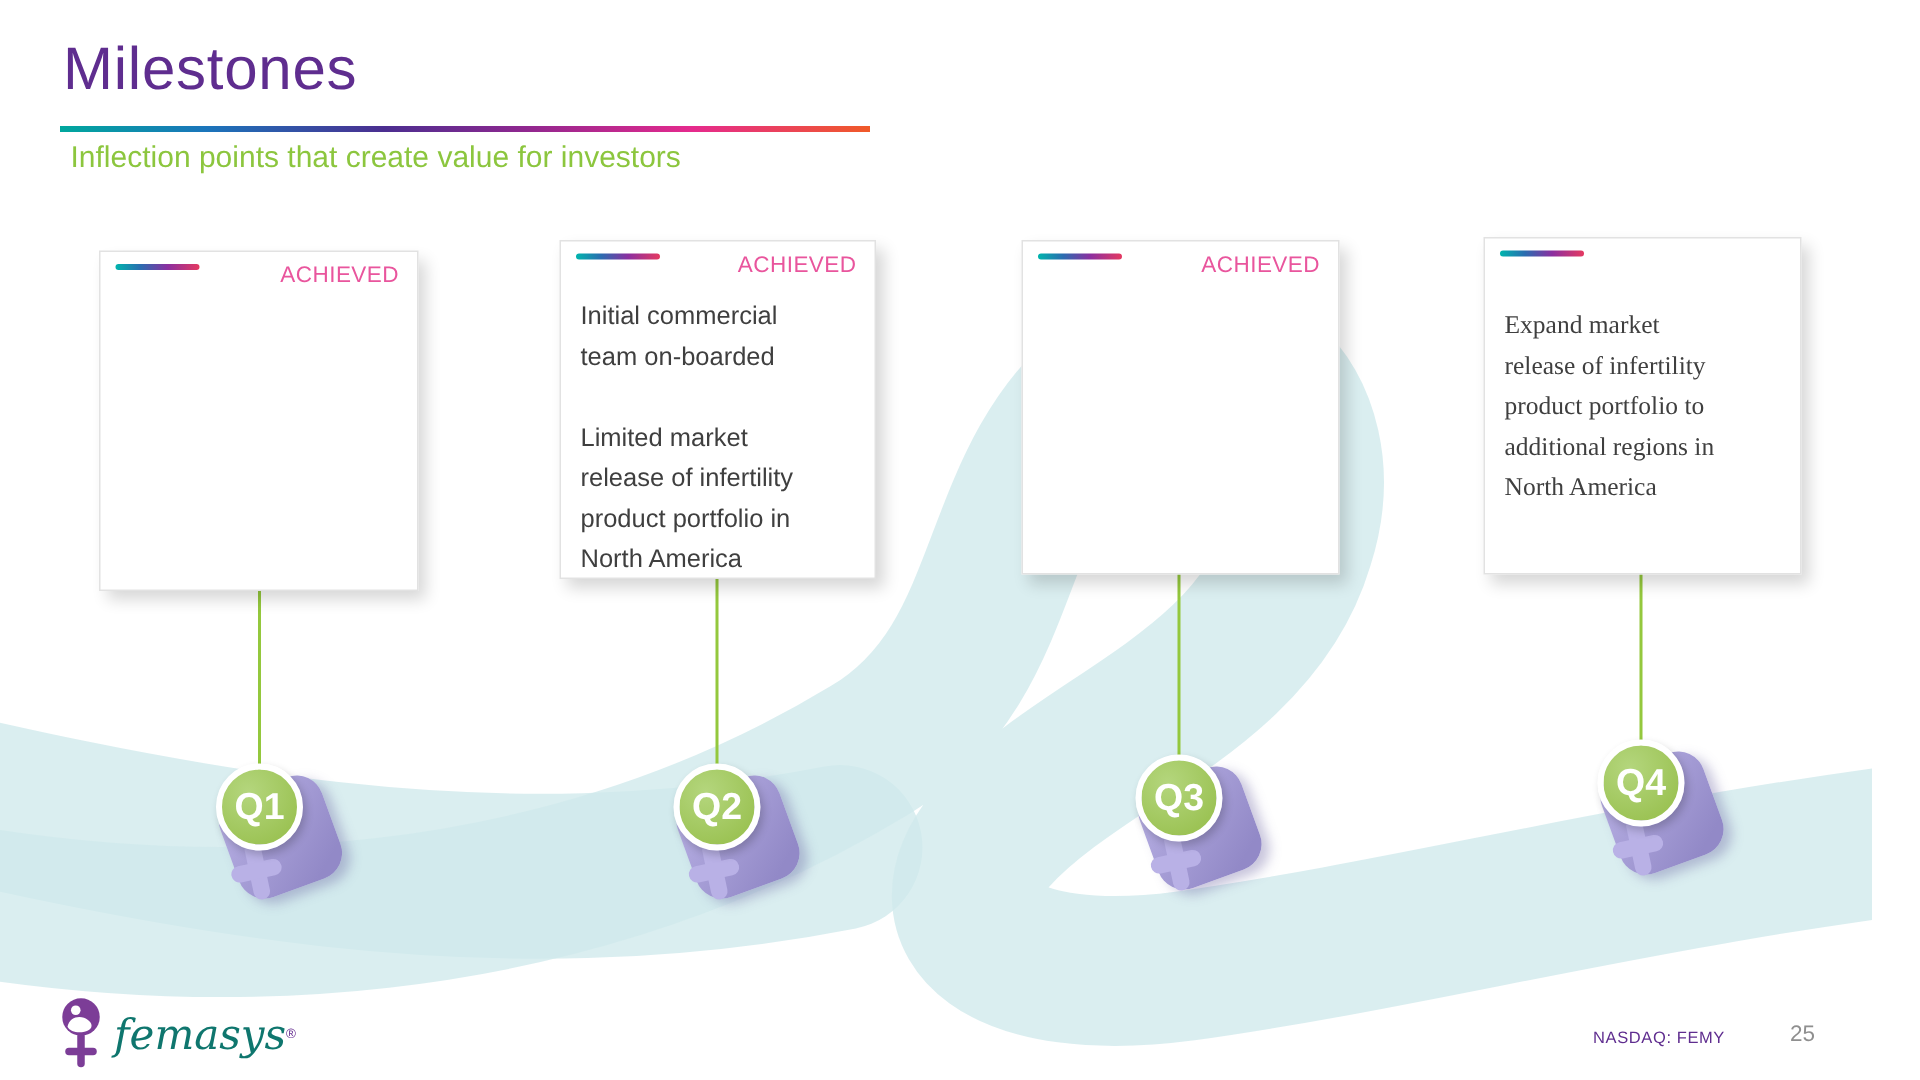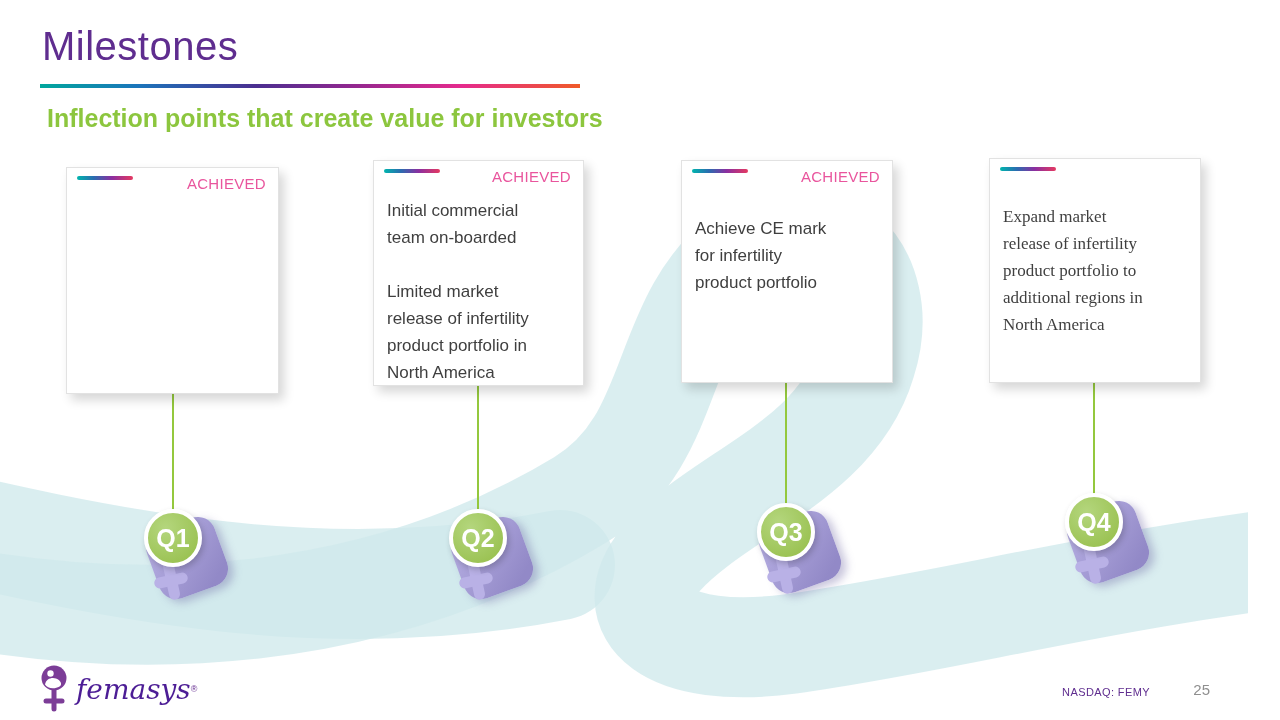--- a/index.html
+++ b/index.html
@@ -16,22 +16,22 @@
   .title {
     position:absolute; left:42px; top:24px; margin:0; z-index:4;
     font-size:40px; font-weight:400; letter-spacing:0.5px;
     color:var(--title-purple,#5f2d8f);
   }
   .title-rule {
     position:absolute; left:40px; top:84px; width:540px; height:4px; z-index:4;
     background:linear-gradient(90deg,#00a79d 0%,#1b75bb 18%,#4b2e90 40%,#92278f 58%,#e52a8d 78%,#f05a28 100%);
   }
   .subtitle {
-    position:absolute; left:47px; top:104px; margin:0; z-index:4;
-    font-size:25px; font-weight:700; color:var(--subtitle-green,#8cc63e);
+    position:absolute; left:47px; top:94px; margin:0; z-index:4;
+    font-size:20px; font-weight:400; color:var(--subtitle-green,#8cc63e);
   }
 
   
   .connector { position:absolute; width:2px; background:#94c83d; z-index:1; }
 
   
   .marker { position:absolute; width:0; height:0; z-index:2; }
   .fem-square {
     position:absolute; left:-22px; top:-16px; width:72px; height:72px; border-radius:18px;
     background:linear-gradient(140deg,#b3abe0 15%,#9289c7 85%);
@@ -68,21 +68,21 @@
   .card.c3 .body { margin-top:54px; }
   .card.c4 .body { margin-top:44px;font-family:Liberation Serif, serif; }
   p.para { margin:0; font-size:17px; line-height:27px; color:#3f3f3f; white-space:pre-line; }
   p.para + p.para { margin-top:27px; }
 
   
   .logo { position:absolute; left:36px; top:664px; z-index:4; display:flex; align-items:flex-end; }
   .logo svg { display:block; }
   .logo-text {
     font-family:"DejaVu Serif", serif; font-style:italic; font-weight:500;
-    font-size:28px; color:#4c1d95; margin-left:2px; line-height:1;
+    font-size:28px; color:#0f766e; margin-left:2px; line-height:1;
     padding-bottom:8px;
   }
   .logo-reg { font-size:9px; color:#652d90; vertical-align:super; padding-bottom:18px; }
   .ticker {
     position:absolute; right:98px; top:686px; z-index:4;
     font-size:11px; font-weight:400; letter-spacing:0.4px;
     color:var(--title-purple,#5f2d8f);
   }
   .pagenum { position:absolute; right:38px; top:681px; z-index:4; font-size:15px; color:#8f8f8f; }
 </style>
@@ -152,25 +152,20 @@
       <p class="para">Limited market
 release of infertility
 product portfolio in
 North America</p>
     </div>
   </div>
 
   <div class="card c3" style="left:681px;top:160px;width:210px;height:221px">
     <div class="mini-grad"></div>
     <div class="achieved">ACHIEVED</div>
-    <div class="body">
-      <p class="para">Achieve CE mark
-for infertility
-product portfolio</p>
-    </div>
   </div>
 
   <div class="card c4" style="left:989px;top:158px;width:210px;height:223px">
     <div class="mini-grad"></div>
     <div class="body">
       <p class="para">Expand market
 release of infertility
 product portfolio to
 additional regions in
 North America</p>

